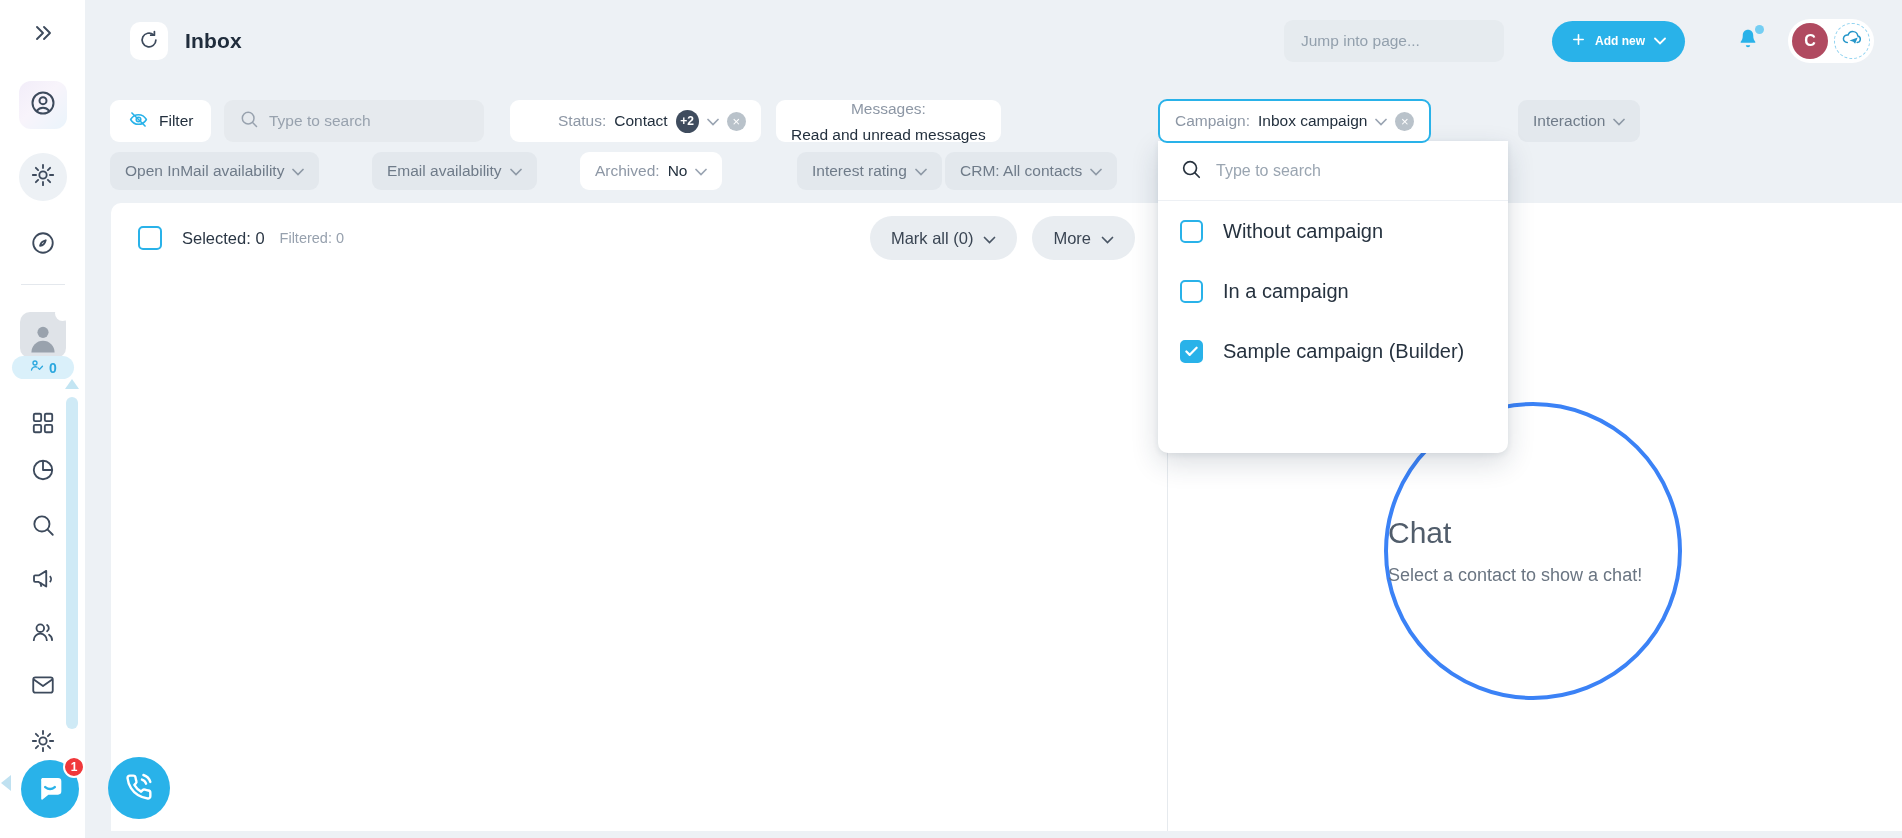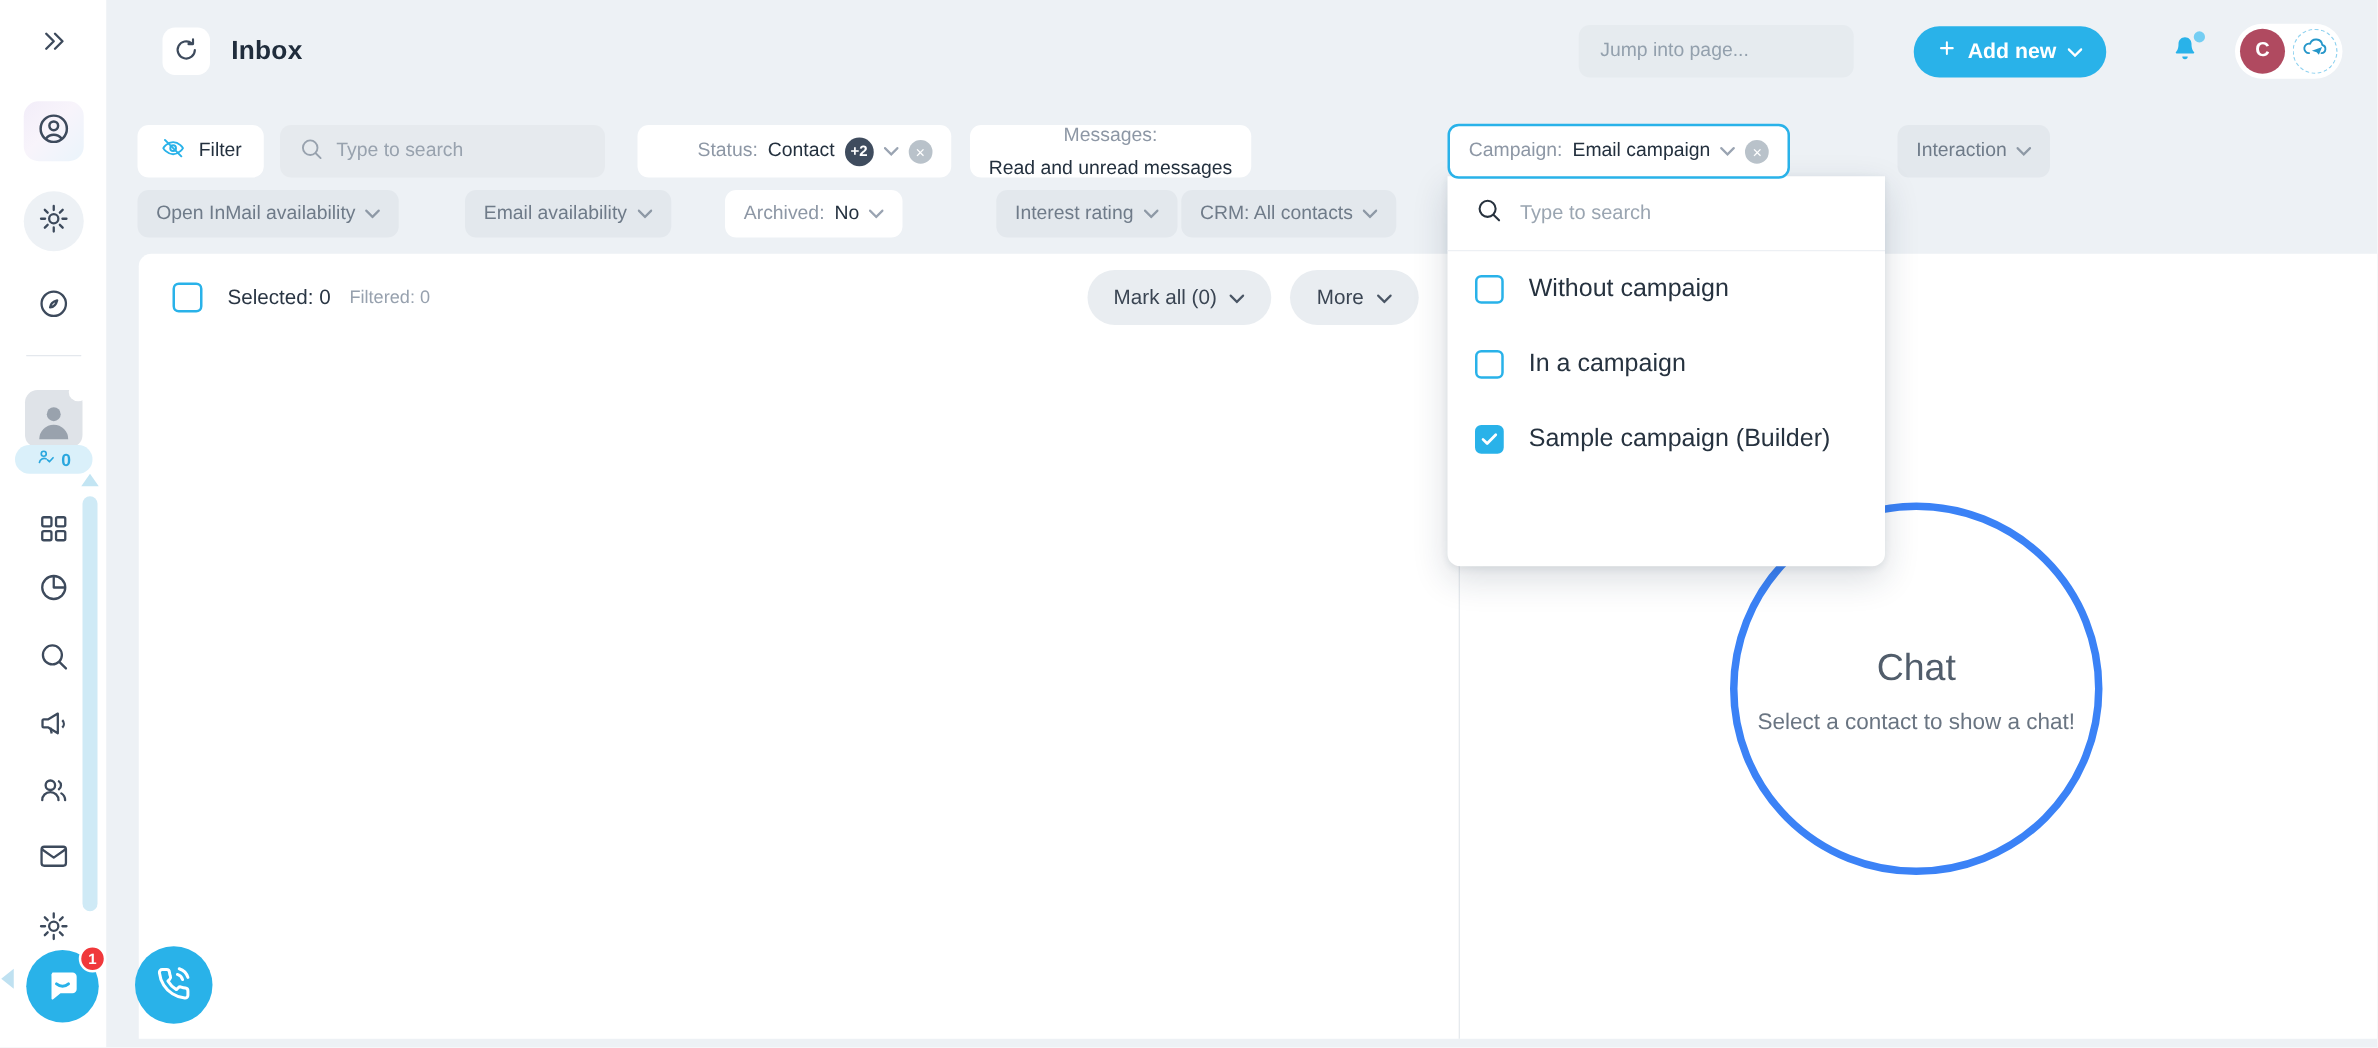--- a/index.html
+++ b/index.html
@@ -23,21 +23,21 @@
   .sb-scroll-up { position:absolute; right:6px; top:379px; width:0; height:0; border-left:7px solid transparent; border-right:7px solid transparent; border-bottom:10px solid #c3e5f3; }
   .sb-collapse { position:absolute; left:1px; top:775px; width:0; height:0; border-top:8px solid transparent; border-bottom:8px solid transparent; border-right:10px solid #bfe1f1; }
 
   
   .header { position:absolute; left:85px; top:0; right:0; height:82px; display:flex; align-items:center; padding:0 28px 0 45px; }
   .refresh-btn { width:38px; height:38px; border:none; border-radius:10px; background:#fff; color:#3d4a5c; display:flex; align-items:center; justify-content:center; cursor:pointer; }
   .page-title { margin-left:17px; font-size:21px; font-weight:bold; color:#202d3c; letter-spacing:.2px; }
   .hd-spacer { flex:1; }
   .jump-input { width:220px; height:42px; border:none; border-radius:9px; background:#e6ebef; padding:0 17px; font-size:15.5px; color:#44505e; font-family:inherit; margin-right:48px; }
   .jump-input::placeholder { color:#93a0ad; }
-  .addnew-btn { height:41px; border:none; border-radius:21px; background:var(--accent); color:#fff; display:flex; align-items:center; gap:9px; padding:0 19px; font-size:17px; font-weight:bold; font-family:inherit; cursor:pointer; margin-right:50px; }
+  .addnew-btn { height:41px; border:none; border-radius:21px; background:var(--accent); color:#fff; display:flex; align-items:center; gap:9px; padding:0 19px; font-size:12px; font-weight:bold; font-family:inherit; cursor:pointer; margin-right:50px; }
   .bell-wrap { position:relative; margin-right:27px; color:var(--accent); cursor:pointer; width:26px; height:30px; }
   .bell-dot { position:absolute; top:-1px; right:-3px; width:9px; height:9px; border-radius:50%; background:#74cef3; }
   .avatar-group { height:44px; background:#fff; border-radius:22px; display:flex; align-items:center; gap:6px; padding:0 4px; }
   .avatar-c { width:36px; height:36px; border-radius:50%; background:var(--avatar); color:#fff; font-size:16px; font-weight:bold; display:flex; align-items:center; justify-content:center; cursor:pointer; }
   .avatar-logo { width:36px; height:36px; border-radius:50%; background:#fff; border:1px dashed #8fd2f0; display:flex; align-items:center; justify-content:center; cursor:pointer; }
 
   
   .chips-row { position:absolute; left:0; right:0; height:0; }
   .chip { position:absolute; height:42px; display:flex; align-items:center; gap:8px; border-radius:9px; padding:0 15px; font-size:15.5px; white-space:nowrap; cursor:pointer; }
   .chip.white { background:#fff; }
@@ -59,21 +59,21 @@
   .list-pane { width:1056px; background:#fff; border-radius:10px 0 0 0; position:relative; }
   .chat-pane { flex:1; background:#fff; border-left:1px solid #e6eaee; position:relative; }
   .toolbar { position:absolute; left:0; right:0; top:13px; height:44px; display:flex; align-items:center; padding:0 32px 0 27px; }
   .cb { width:24px; height:24px; border:2px solid var(--accent); border-radius:5px; background:#fff; cursor:pointer; flex:0 0 auto; display:flex; align-items:center; justify-content:center; }
   .cb.checked { background:var(--accent); border-color:var(--accent); }
   .sel-label { margin-left:20px; font-size:16.5px; color:#2a3644; }
   .filt-label { margin-left:15px; font-size:14.5px; color:#97a1ae; }
   .tb-spacer { flex:1; }
   .pill { height:44px; border:none; border-radius:22px; background:#e9edf1; color:#3a4553; font-size:16.5px; font-family:inherit; display:flex; align-items:center; gap:10px; padding:0 21px; cursor:pointer; }
   .pill.more { margin-left:15px; }
-  .chat-circle { position:absolute; left:216px; top:199px; width:298px; height:298px; border:6px solid #3b82f6; border-radius:50%; text-align:center; padding-top:110px; background:#fff; }
+  .chat-circle { position:absolute; left:216px; top:199px; width:298px; height:298px; border:4px solid #3b82f6; border-radius:50%; text-align:left; padding-top:110px; background:#fff; }
   .chat-title { font-size:30px; color:#515d6b; }
   .chat-sub { margin-top:15px; font-size:18px; color:#6a7582; }
 
   
   .dropdown { position:absolute; left:1158px; top:141px; width:350px; height:312px; background:#fff; border-radius:0 0 10px 10px; box-shadow:0 10px 28px rgba(25,45,70,.16), 0 2px 6px rgba(25,45,70,.08); z-index:30; }
   .dd-search { height:60px; display:flex; align-items:center; gap:14px; padding:0 22px; border-bottom:1px solid #edf0f4; color:#27323e; }
   .dd-search input { border:none; outline:none; background:transparent; font-size:16px; font-family:inherit; color:#44505e; width:100%; }
   .dd-search input::placeholder { color:#9aa5b1; }
   .dd-opt { height:60px; display:flex; align-items:center; gap:20px; padding:0 22px; cursor:pointer; }
   .dd-opt .cb { width:23px; height:23px; }
@@ -301,21 +301,21 @@
       <span class="val">Read and unread messages</span>
       <span class="chev">
         <svg width="12" height="8" viewBox="0 0 12 8" fill="none" stroke="#9aa4b2" stroke-width="1.7" stroke-linecap="round">
             <path d="M1 1.5l5 5 5-5"></path>
           </svg>
       </span>
     </div>
 
     <div class="chip campaign">
       <span class="lbl">Campaign:</span>
-      <span class="val">Email campaign</span>
+      <span class="val">Inbox campaign</span>
       <span class="chev">
         <svg width="12" height="8" viewBox="0 0 12 8" fill="none" stroke="#9aa4b2" stroke-width="1.7" stroke-linecap="round">
             <path d="M1 1.5l5 5 5-5"></path>
           </svg>
       </span>
       <span class="x-circle">×</span>
     </div>
 
     <div class="chip gray" style="left:1518px;">
       <span>Interaction</span>

